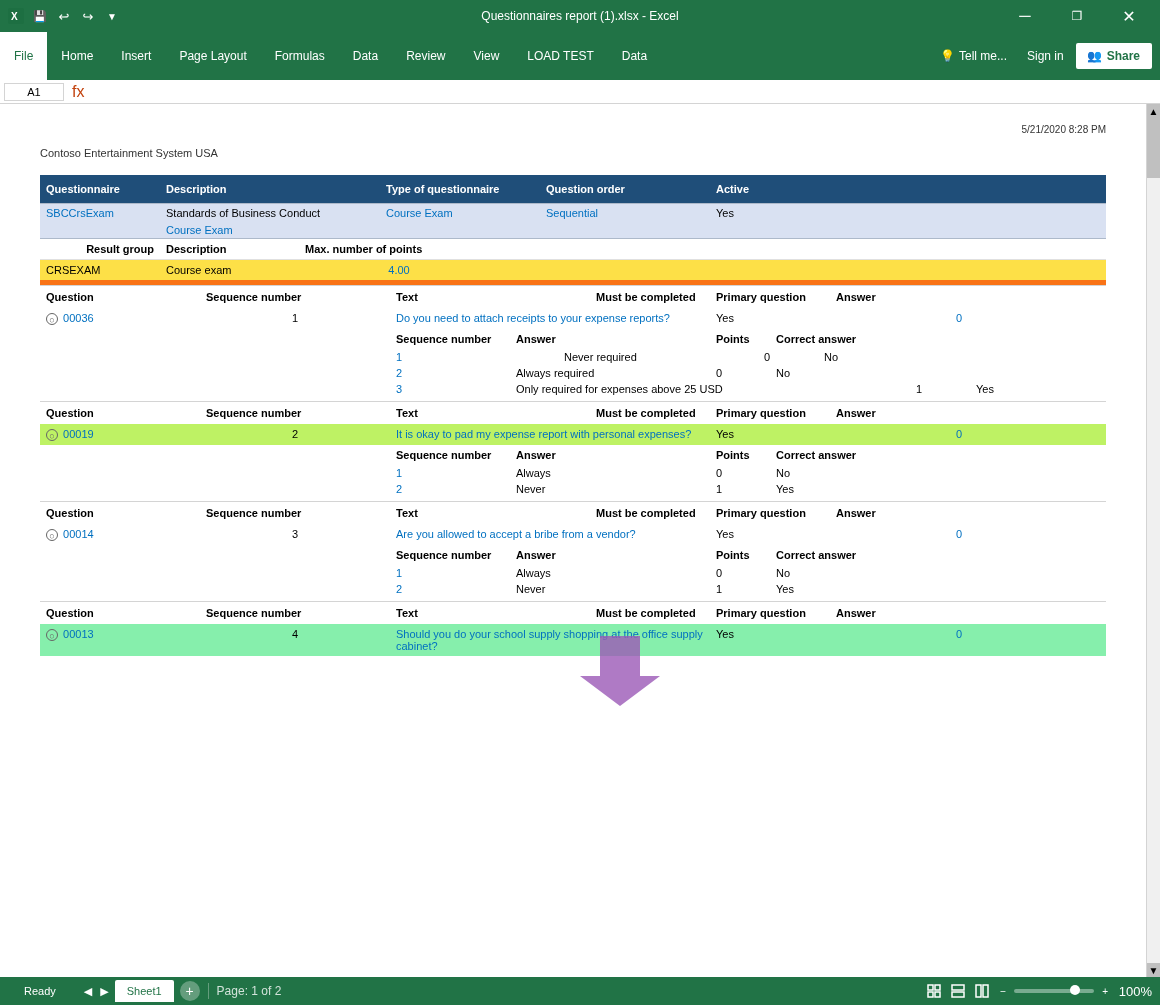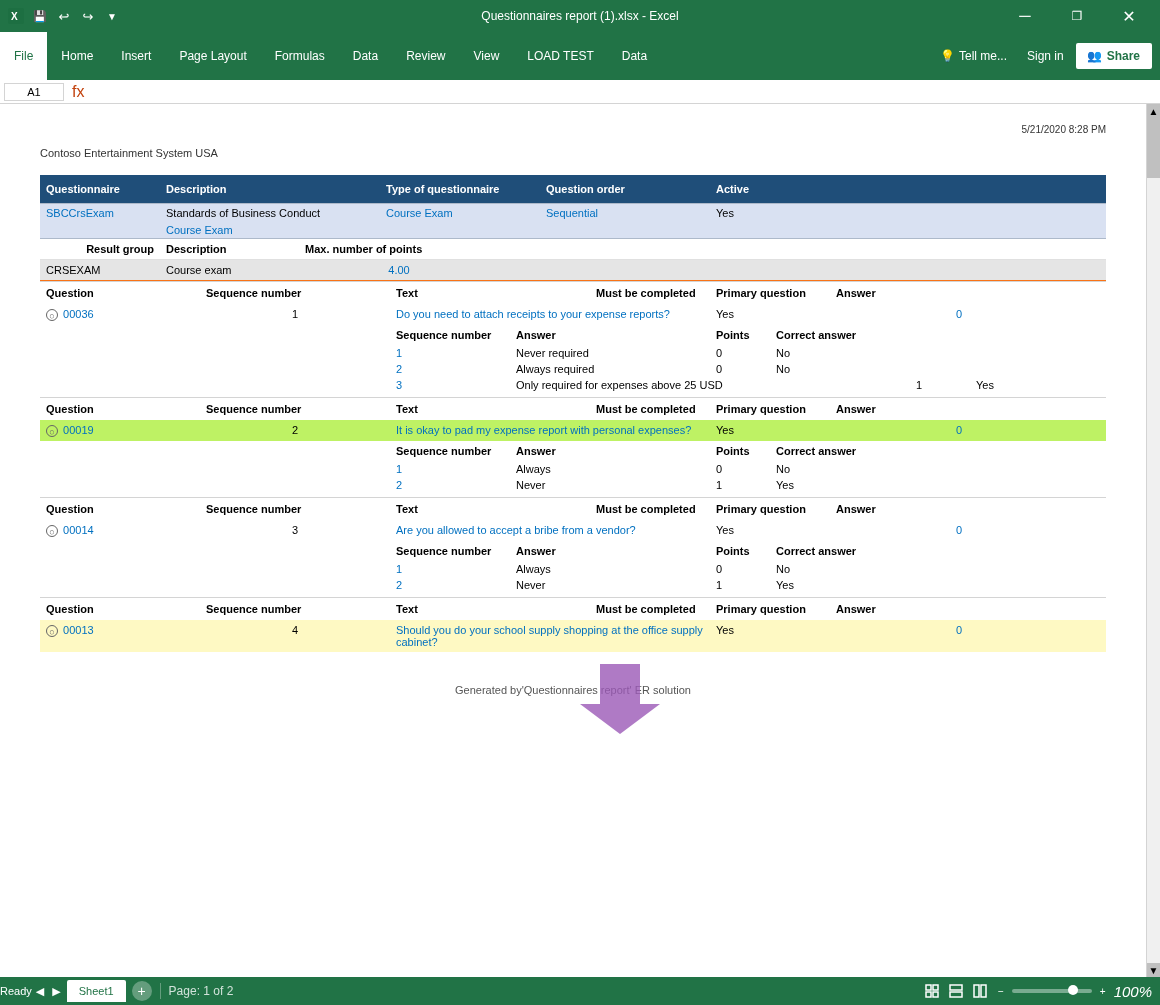--- a/index.html
+++ b/index.html
@@ -158,21 +158,21 @@
 
     
     .bottom-bar {
       height: 28px;
       background: #217346;
       display: flex;
       align-items: center;
       color: white;
       font-size: 11px;
     }
-    .status-text { padding: 0 0; }
+    .status-text { padding: 0 24px; }
     .sheet-tabs { display: flex; align-items: center; height: 100%; }
     .nav-arrow { padding: 0 4px; cursor: pointer; color: white; }
     .sheet-tab {
       background: white;
       color: #217346;
       padding: 8px 12px;
       font-size: 11px;
       cursor: pointer;
       height: 22px;
       display: flex;
@@ -345,21 +345,21 @@
         <div style="background:#d9e1f2; display:flex; border-bottom:1px solid #adb9ca;">
           <div style="width:120px; padding:2px 6px;"></div>
           <div style="padding:2px 6px;" class="blue-link">Course Exam</div>
         </div>
 
         <div style="display:flex; background:white; padding:2px 0; border-bottom:1px solid #e0e0e0;">
           <div style="width:120px; padding:2px 6px; font-weight:600;text-align:right;">Result group</div>
           <div style="width:120px; padding:2px 6px; font-weight:600;">Description</div>
           <div style="width:200px; padding:2px 6px; font-weight:600;margin-left:19px;">Max. number of points</div>
         </div>
-        <div style="display:flex; background:#e5e5e5; padding:2px 0; border-bottom:1px solid #f97316;">
+        <div style="display:flex; background:#fde047; padding:2px 0; border-bottom:5px solid #f97316;">
           <div style="width:120px; padding:2px 6px;">CRSEXAM</div>
           <div style="width:120px; padding:2px 6px;">Course exam</div>
           <div style="width:200px; padding:2px 6px; text-align:right; color:#0070c0;">
             <span style="display:inline-block; width:150px; text-align:center;">4.00</span>
           </div>
         </div>
 
         <div style="display:flex; background:white; padding:3px 0; border-top:1px solid #d4d4d4;">
           <div style="width:160px; padding:2px 6px; font-weight:600;">Question</div>
           <div style="width:190px; padding:2px 6px; font-weight:600;">Sequence number</div>
@@ -385,21 +385,21 @@
 
         <div style="display:flex; background:white; padding:2px 0 2px 350px;">
           <div style="width:120px; padding:2px 6px; font-weight:600;">Sequence number</div>
           <div style="width:200px; padding:2px 6px; font-weight:600;">Answer</div>
           <div style="width:60px; padding:2px 6px; font-weight:600;">Points</div>
           <div style="padding:2px 6px; font-weight:600;">Correct answer</div>
         </div>
 
         <div style="display:flex; background:white; padding:1px 0 1px 350px;">
           <div style="width:120px; padding:1px 6px; color:#0070c0;">1</div>
-          <div style="width:200px; padding:1px 6px;">Never required</div>
+          <div style="width:200px; padding:1px 6px;margin-left:48px;">Never required</div>
           <div style="width:60px; padding:1px 6px;">0</div>
           <div style="padding:1px 6px;">No</div>
         </div>
         <div style="display:flex; background:white; padding:1px 0 1px 350px;">
           <div style="width:120px; padding:1px 6px; color:#0070c0;">2</div>
           <div style="width:200px; padding:1px 6px;">Always required</div>
           <div style="width:60px; padding:1px 6px;">0</div>
           <div style="padding:1px 6px;">No</div>
         </div>
         <div style="display:flex; background:white; padding:1px 0 1px 350px;">
@@ -490,36 +490,35 @@
         </div>
 
         <div style="display:flex; background:white; padding:3px 0; border-top:1px solid #d4d4d4; margin-top:4px;">
           <div style="width:160px; padding:2px 6px; font-weight:600;">Question</div>
           <div style="width:190px; padding:2px 6px; font-weight:600;">Sequence number</div>
           <div style="width:200px; padding:2px 6px; font-weight:600;">Text</div>
           <div style="width:120px; padding:2px 6px; font-weight:600;">Must be completed</div>
           <div style="width:120px; padding:2px 6px; font-weight:600;">Primary question</div>
           <div style="padding:2px 6px; font-weight:600;">Answer</div>
         </div>
-        <div style="display:flex; background:#fef9c3; padding:2px 0;">
+        <div style="display:flex; background:#86efac; padding:2px 0;">
           <div style="width:160px; padding:2px 6px;">
             <span class="q-icon">○</span>
             <span class="blue-link">00013</span>
           </div>
           <div style="width:190px; padding:2px 6px; text-align:center;"><span>4</span></div>
           <div style="width:320px; padding:2px 6px;">
             <span class="blue-link">Should you do your school supply shopping at the office supply cabinet?</span>
           </div>
           <div style="width:120px; padding:2px 6px;">Yes</div>
           <div style="width:120px; padding:2px 6px;"></div>
           <div style="padding:2px 6px; color:#0070c0;">0</div>
         </div>
 
         <div style="position:relative; padding: 20px 0 40px 0; text-align:center;">
-          <div class="centered-footer">Generated by'Questionnaires report' ER solution</div>
 
           <svg width="80" height="70" viewBox="0 0 80 70" style="position:absolute; left:540px; bottom:10px;">
             <polygon points="20,0 60,0 60,40 80,40 40,70 0,40 20,40" fill="#9b59b6" opacity="0.8"></polygon>
           </svg>
         </div>
 
       </div>
     </div>
   </div>
 
@@ -562,15 +561,15 @@
       <svg width="14" height="14" viewBox="0 0 14 14">
           <rect x="1" y="1" width="5" height="12" stroke="white" fill="none" stroke-width="1.5"></rect>
           <rect x="8" y="1" width="5" height="12" stroke="white" fill="none" stroke-width="1.5"></rect>
         </svg>
     </div>
     <div style="color:white; font-size:10px; margin:0 4px;">−</div>
     <div class="zoom-slider">
       <div class="zoom-thumb"></div>
     </div>
     <div style="color:white; font-size:10px; margin:0 4px;">+</div>
-    <div style="color:white; font-size:15px; min-width:36px; font-style:italic;">100%</div>
+    <div style="color:white; font-size:13px; min-width:36px; text-align:right;">100%</div>
   </div>
 </div>
 
 </body></html>

